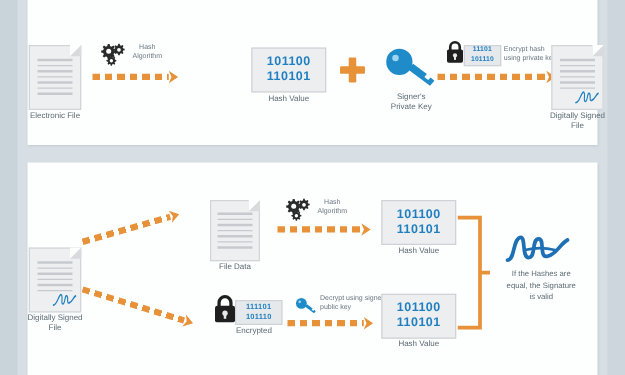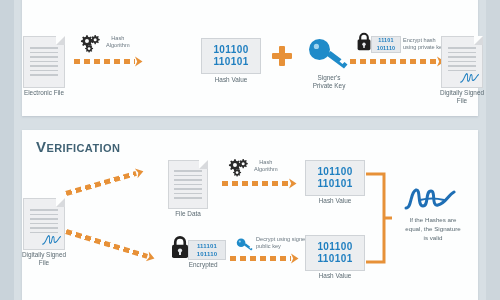--- a/index.html
+++ b/index.html
@@ -229,21 +229,20 @@
     </div>
     <div class="caption" style="top:53px;">
       <span>Digitally Signed</span><br>
       <span>File</span>
     </div>
   </div>
 </div>
 
 <div class="panel" id="panel-verification">
 
-  <div class="section-title" id="title-verification">Verification</div>
 
   <div class="node" style="left:-6px;top:68px;width:56px;">
     <div class="doc" style="width:40px;height:50px;margin:0 auto;">
       <div class="lines">
         <i></i>
           <i></i>
           <i></i>
           <i></i>
           <i></i>
           <i></i>

